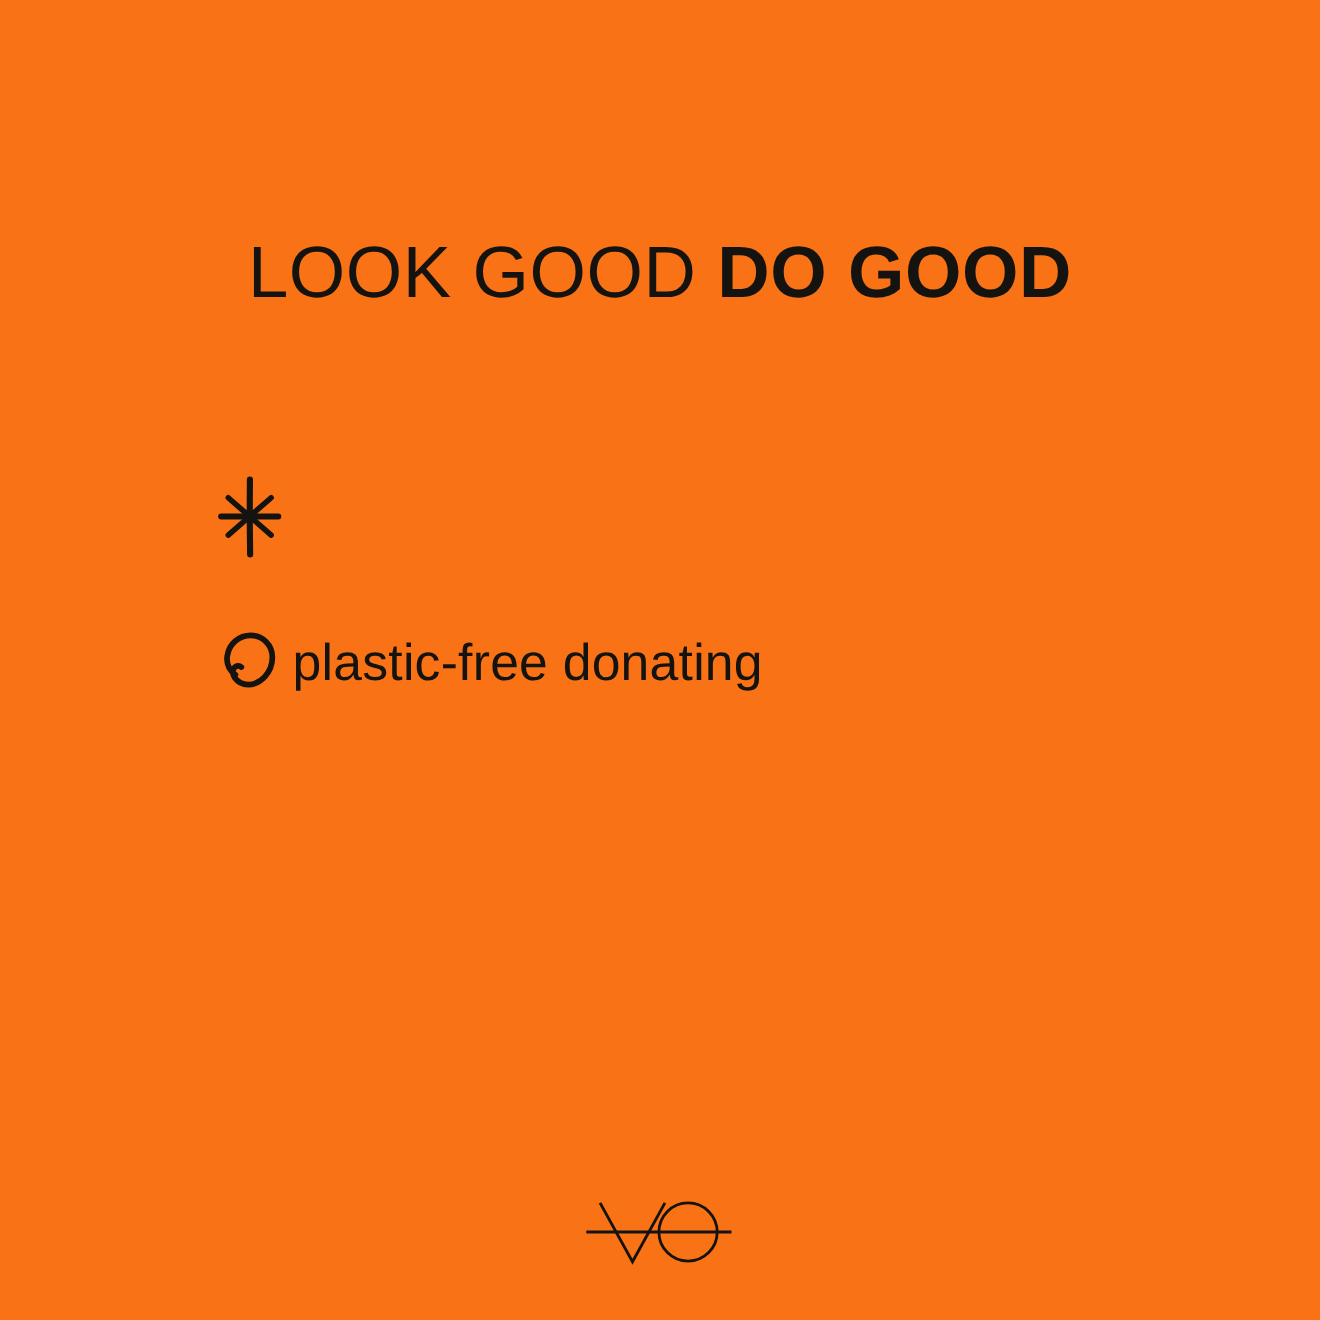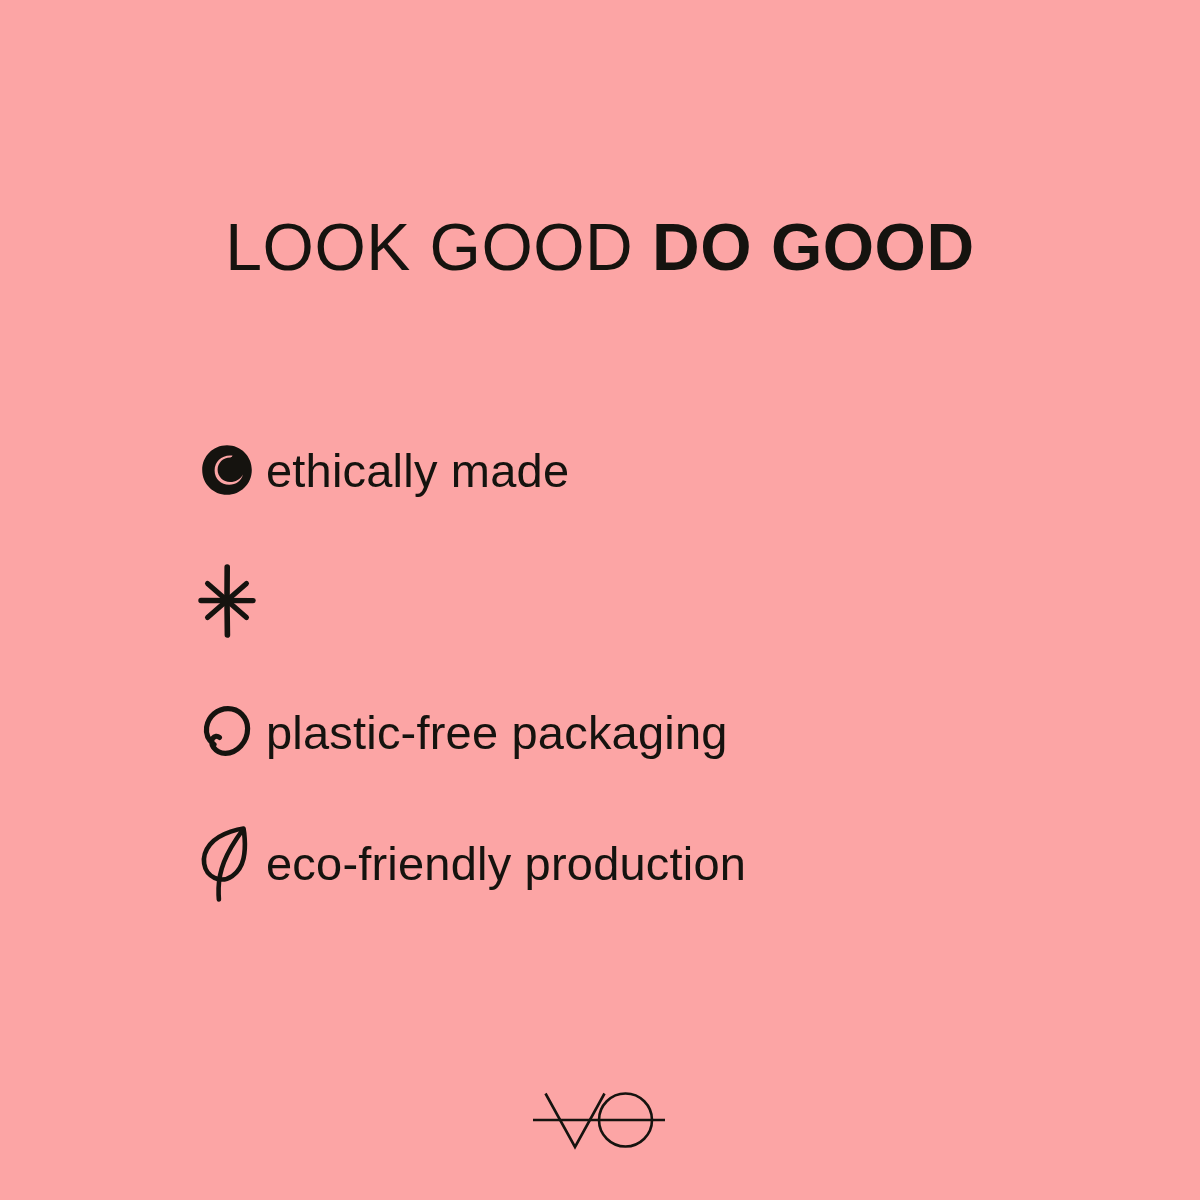--- a/index.html
+++ b/index.html
@@ -12,21 +12,21 @@
     background: #F7F3E8;
     font-family: "Liberation Sans", sans-serif;
     color: #15130F;
     overflow: hidden;
     position: relative;
   }
 
   .poster {
     position: absolute;
     inset: 0;
-    background: #fca5a5;
+    background: #f97316;
     padding-left: 15px;
   }
 
   
   .headline {
     position: absolute;
     top: 214px;
     left: 0;
     width: 1200px;
     text-align: center;
@@ -95,31 +95,20 @@
 <body>
 
 <div class="poster">
 
   <div class="headline">
     <span class="hl-light">LOOK GOOD </span><span class="hl-bold">DO GOOD</span>
   </div>
 
   <div class="features">
 
-    <div class="feature-row">
-      <span class="feature-icon">
-        <svg width="56" height="56" viewBox="0 0 56 56">
-          <path d="M28 3.2 C41.8 3.2 52.8 14.1 52.8 28 C52.8 41.9 41.8 52.8 28 52.8 C14.2 52.8 3.2 41.9 3.2 28 C3.2 14.1 14.2 3.2 28 3.2 Z
-                   M33.5 13.6 C23.4 12.3 15.6 19.2 15.6 28.4 C15.6 36.6 22.1 42.8 30.2 42.8 C37.0 42.8 42.4 38.6 43.9 32.5
-                   C41.4 37.4 36.6 40.0 31.1 40.0 C24.2 40.0 18.6 34.6 18.6 27.8 C18.6 21.0 24.0 15.5 31.2 15.5
-                   C32.0 15.5 32.8 15.6 33.5 13.6 Z" fill="#15130F" fill-rule="evenodd"></path>
-        </svg>
-      </span>
-      <span class="feature-label">ethically made</span>
-    </div>
 
     <div class="feature-row">
       <span class="feature-icon">
         <svg width="62" height="76" viewBox="0 0 62 76">
           <g stroke="#15130F" stroke-linecap="round" fill="none">
 
             <path d="M31.2 4 L31.0 38 L31.4 72" stroke-width="5.6"></path>
 
             <path d="M5 37.5 L57 37.6" stroke-width="5.4"></path>
 
@@ -134,41 +123,23 @@
       <span class="feature-icon">
         <svg width="54" height="58" viewBox="0 0 54 58">
           <g stroke="#15130F" fill="none" stroke-width="5.2" stroke-linecap="round">
             <path d="M14.0 41.5 C8.4 37.2 5.6 31.0 6.6 24.2 C8.2 13.2 17.6 5.6 28.0 5.6
                      C38.8 5.6 47.6 14.2 47.6 25.6 C47.6 39.2 37.0 50.4 25.4 50.4
                      C20.6 50.4 16.2 48.0 13.4 44.2 C11.4 41.4 11.0 37.6 12.8 35.2
                      C14.4 33.0 17.4 32.6 19.4 34.4"></path>
           </g>
         </svg>
       </span>
-      <span class="feature-label">plastic-free packaging</span>
+      <span class="feature-label">plastic-free donating</span>
     </div>
 
-    <div class="feature-row">
-      <span class="feature-icon">
-        <svg width="58" height="82" viewBox="0 0 58 82">
-          <g stroke="#15130F" fill="none" stroke-width="4.6" stroke-linecap="round" stroke-linejoin="round">
-
-            <path d="M45.5 6.5 C45.5 6.5 22.5 9.5 12.0 22.5
-                     C2.0 34.8 5.0 50.5 16.5 55.8
-                     C28.5 61.4 42.0 52.0 45.5 36.5
-                     C48.6 22.6 45.5 6.5 45.5 6.5 Z"></path>
-
-            <path d="M45.0 7.5 C38.0 17.0 30.5 28.5 26.0 40.0
-                     C22.2 49.8 20.8 59.0 20.6 66.0
-                     C20.5 71.0 20.6 74.5 20.9 77.5"></path>
-          </g>
-        </svg>
-      </span>
-      <span class="feature-label">eco-friendly production</span>
-    </div>
 
   </div>
 
   <div class="logo-wrap">
     <svg width="150" height="70" viewBox="0 0 150 70">
       <g stroke="#15130F" fill="none" stroke-width="2.6">
 
         <path d="M20.5 8.5 L50.0 62.0 L79.5 8.5"></path>
 
         <circle cx="100.5" cy="35.0" r="26.5"></circle>

